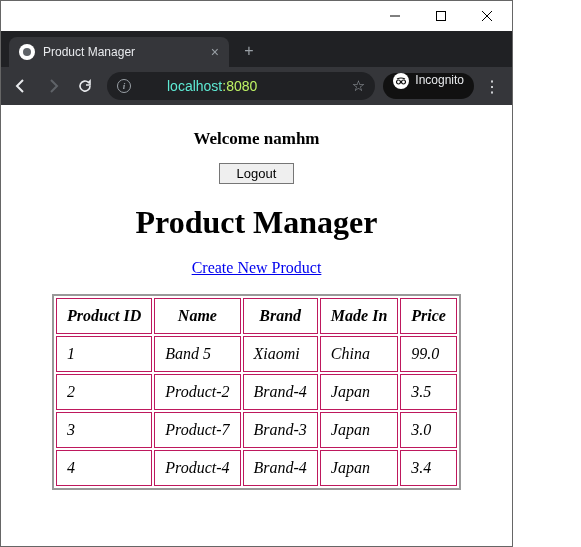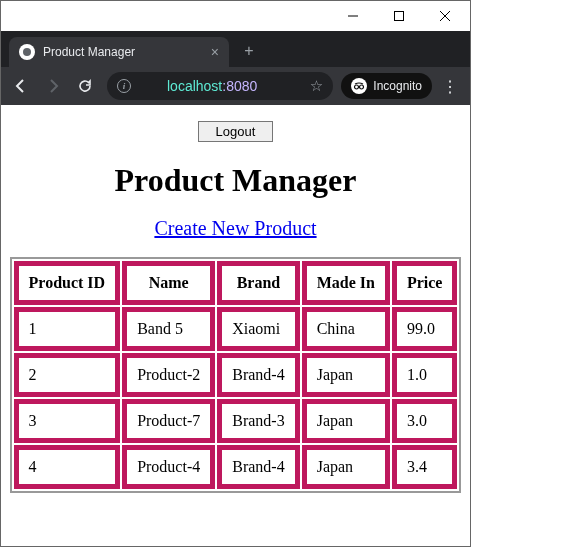--- a/index.html
+++ b/index.html
@@ -1,20 +1,20 @@
 <!DOCTYPE html>
 <html><head>
   <meta charset="utf-8">
   <style>
     * { margin: 0; padding: 0; box-sizing: border-box; }
     body { font-family: Arial, sans-serif; background: #fff; }
     
     
     .window {
-      width: 471px; height: 547px;
+      width: 513px; height: 547px;
       border: 1px solid #666;
       display: flex; flex-direction: column;
       background: #fff;
     }
     .titlebar {
       height: 30px; background: #fff;
       display: flex; align-items: center;
       justify-content: flex-end;
       padding: 0 2px;
     }
@@ -74,26 +74,26 @@
       margin: 0 4px;
     }
     .info-icon {
       width: 14px; height: 14px; border-radius: 50%;
       border: 1.5px solid #9aa0a6; color: #9aa0a6;
       display: flex; align-items: center; justify-content: center;
       font-size: 9px; font-weight: bold; font-style: italic; font-family: serif;
       flex-shrink: 0;
     }
     .url-host { color: #5eead4; margin-left: 28px; }
-    .url-port { color: #c4b5fd; }
+    .url-port { color: #bef264; }
     .url-spacer { flex: 1; }
     .star { color: #9aa0a6; font-size: 15px; }
     .incognito-badge {
       height: 26px; background: #111;
-      border-radius: 13px; display: flex; align-items: center;
+      border-radius: 13px; display: flex; align-items: flex-start;
       padding: 0 10px; gap: 6px; color: #e8eaed; font-size: 12px;
     }
     .incog-icon {
       width: 16px; height: 16px; border-radius: 50%;
       background: #fff; display: flex; align-items: center; justify-content: center;
       font-size: 10px; color: #111;
     }
     .menu-dots { color: #e8eaed; width: 28px; text-align: center; font-size: 16px; }
     
     
@@ -112,31 +112,31 @@
       padding: 2px 17px;
       background: #efefef; border: 1px solid #767676;
     }
     .page-title {
       text-align: center; font-family: "Times New Roman", serif;
       font-weight: bold; font-size: 32px; margin: 14px 0 18px;
     }
     .create-link-wrap { text-align: center; margin-bottom: 18px; }
     .create-link {
       color: #0000ee; text-decoration: underline;
-      font-family: "Times New Roman", serif; font-size: 20px;
+      font-family: "Times New Roman", serif; font-size: 16px;
     }
     .data-table {
       margin: 0 auto;
       border-collapse: separate; border-spacing: 2px;
       border: 1px solid #999; outline: 1px solid #999;
       font-family: "Times New Roman", serif; font-size: 16px;
     }
     .data-table th, .data-table td {
-      border: 5px solid #be185d;
-      padding: 8px 10px; text-align: left;
+      border: 1px solid #be185d;
+      padding: 8px 10px; text-align: left; font-style: italic;
     }
     .data-table th { font-weight: bold; text-align: center; }
   </style>
 </head>
 <body>
 
 <div class="window">
 
   <div class="titlebar">
     <div class="win-btn">
@@ -198,20 +198,21 @@
             <line x1="5.5" y1="5" x2="6.5" y2="5" stroke="#111" stroke-width="1.2"></line>
             <path d="M2 2 Q6 0 10 2" fill="none" stroke="#111" stroke-width="1.2"></path>
           </svg>
       </span>
       <span>Incognito</span>
     </div>
     <div class="menu-dots">⋮</div>
   </div>
 
   <div class="page">
+    <div class="welcome">Welcome namhm</div>
     <div class="logout-wrap">
       <button class="logout-btn">Logout</button>
     </div>
     <h1 class="page-title">Product Manager</h1>
     <div class="create-link-wrap">
       <a href="#" class="create-link">Create New Product</a>
     </div>
     <table class="data-table">
       <thead>
         <tr>
@@ -228,21 +229,21 @@
             <td>Band 5</td>
             <td>Xiaomi</td>
             <td>China</td>
             <td>99.0</td>
           </tr>
           <tr>
             <td>2</td>
             <td>Product-2</td>
             <td>Brand-4</td>
             <td>Japan</td>
-            <td>1.0</td>
+            <td>3.5</td>
           </tr>
           <tr>
             <td>3</td>
             <td>Product-7</td>
             <td>Brand-3</td>
             <td>Japan</td>
             <td>3.0</td>
           </tr>
           <tr>
             <td>4</td>

